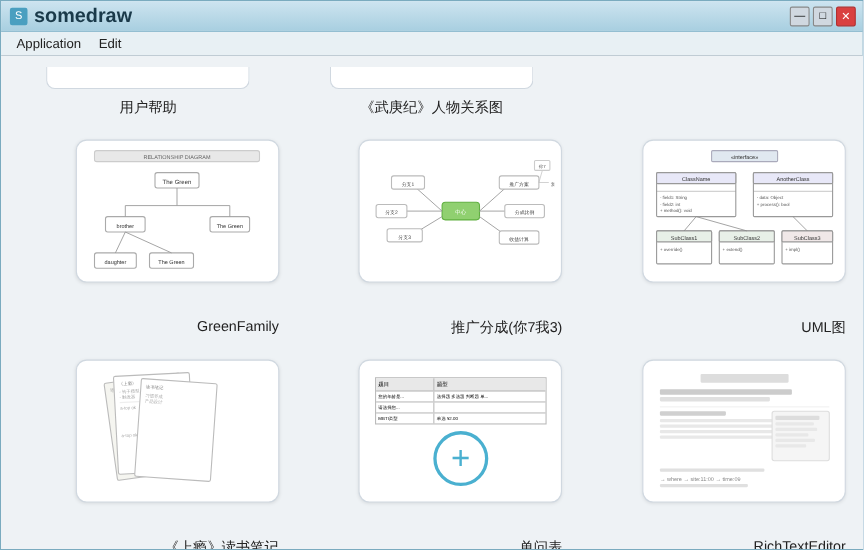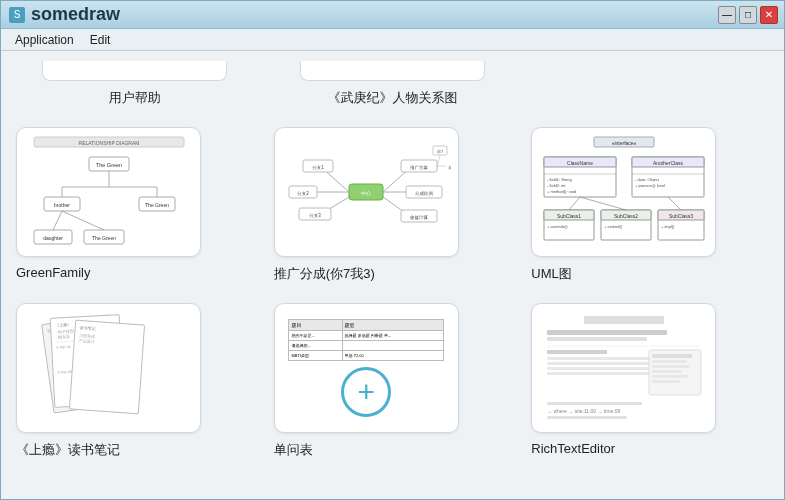--- a/index.html
+++ b/index.html
@@ -101,22 +101,23 @@
     .main-scroll::-webkit-scrollbar-track { background: #e0e8f0; }
     .main-scroll::-webkit-scrollbar-thumb { background: #a0b8cc; border: 2px solid #e0e8f0; border-radius: 2px; }
     .grid {
       display: grid;
       grid-template-columns: repeat(3, 1fr);
       gap: 20px 20px;
     }
     .card {
       display: flex;
       flex-direction: column;
-      align-items: flex-start;
+      align-items: flex-end;
       cursor: pointer;
+      gap: 24px;
     }
     .card-thumbnail {
       width: 185px;
       height: 130px;
       background: white;
       border: 1px solid #d0d8e0;
       border-radius: 10px;
       display: flex;
       align-items: center;
       justify-content: center;

